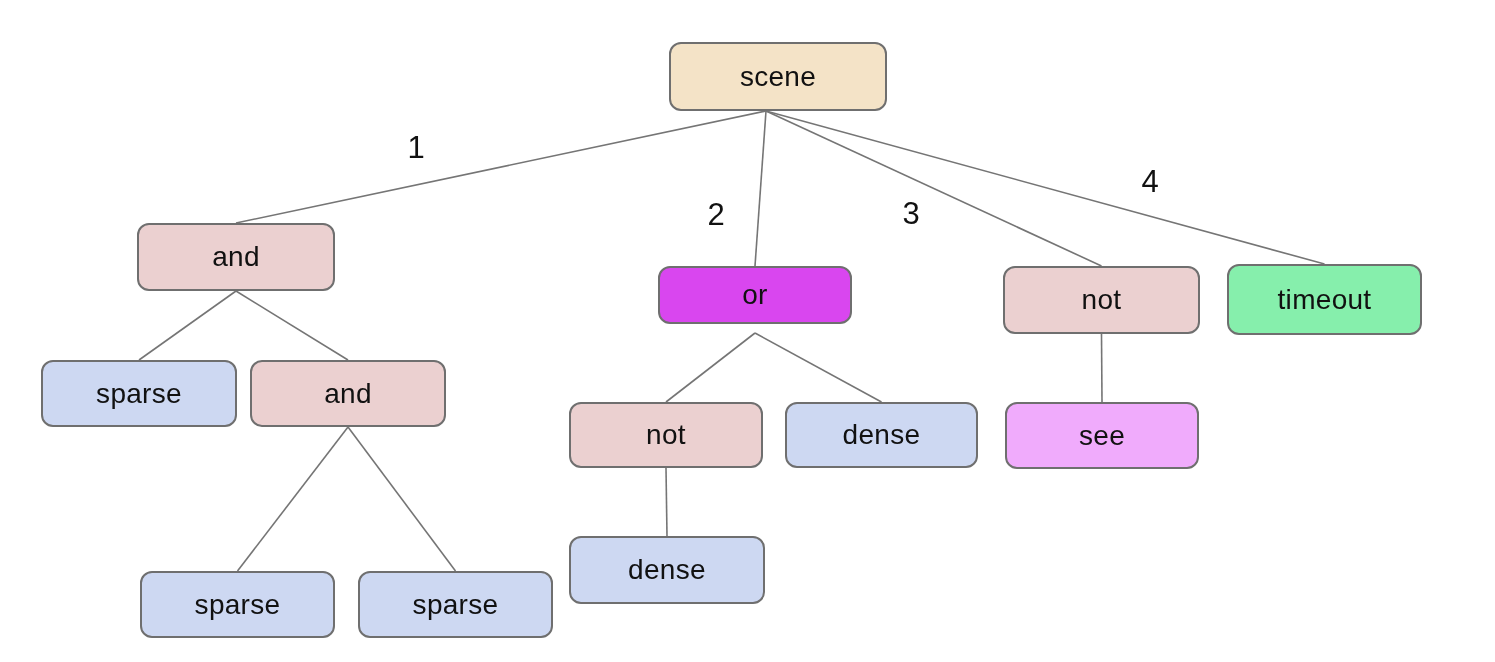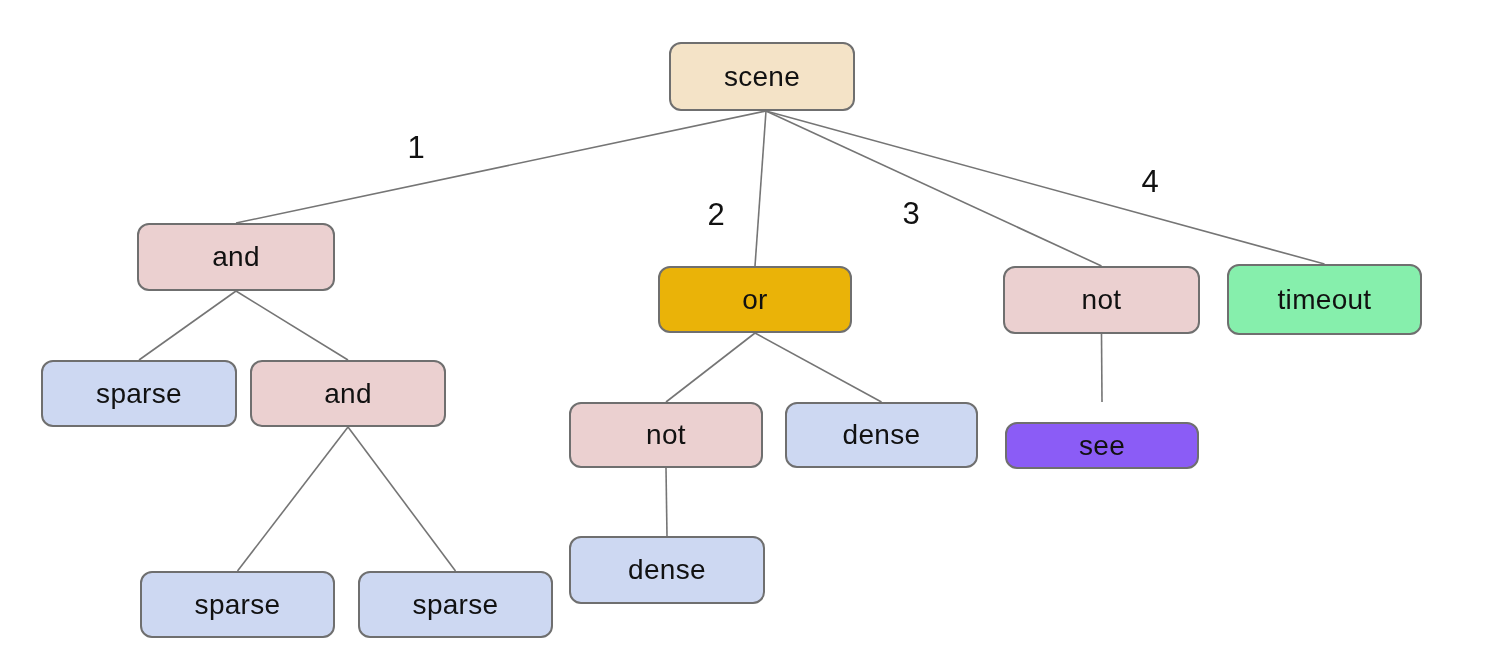--- a/index.html
+++ b/index.html
@@ -54,48 +54,48 @@
       <line x1="236" y1="291" x2="139" y2="360" stroke="#757575" stroke-width="1.6"></line>
       <line x1="236" y1="291" x2="348" y2="360" stroke="#757575" stroke-width="1.6"></line>
       <line x1="348" y1="427" x2="237.5" y2="571" stroke="#757575" stroke-width="1.6"></line>
       <line x1="348" y1="427" x2="455.5" y2="571" stroke="#757575" stroke-width="1.6"></line>
       <line x1="755" y1="333" x2="666" y2="402" stroke="#757575" stroke-width="1.6"></line>
       <line x1="755" y1="333" x2="881.5" y2="402" stroke="#757575" stroke-width="1.6"></line>
       <line x1="666" y1="468" x2="667" y2="536" stroke="#757575" stroke-width="1.6"></line>
       <line x1="1101.5" y1="334" x2="1102" y2="402" stroke="#757575" stroke-width="1.6"></line>
     </svg>
   <div id="node-layer">
-      <div class="tree-node" style="left: 669px; top: 42px; width: 186px; height: 69px; background: rgb(244, 227, 199); border-color: rgb(111, 111, 111); color: rgb(17, 17, 17);">
+      <div class="tree-node" style="left: 669px; top: 42px; width: 218px; height: 69px; background: rgb(244, 227, 199); border-color: rgb(111, 111, 111); color: rgb(17, 17, 17);">
         <span>scene</span>
       </div>
       <div class="tree-node" style="left: 137px; top: 223px; width: 198px; height: 68px; background: rgb(235, 208, 208); border-color: rgb(111, 111, 111); color: rgb(17, 17, 17);">
         <span>and</span>
       </div>
-      <div class="tree-node" style="left: 658px; top: 266px; width: 194px; height: 67px; background: #eab308; border-color: rgb(111, 111, 111); color: rgb(17, 17, 17);">
+      <div class="tree-node" style="left: 658px; top: 266px; width: 194px; height: 58px; background: #d946ef; border-color: rgb(111, 111, 111); color: rgb(17, 17, 17);">
         <span>or</span>
       </div>
       <div class="tree-node" style="left: 1003px; top: 266px; width: 197px; height: 68px; background: rgb(235, 208, 208); border-color: rgb(111, 111, 111); color: rgb(17, 17, 17);">
         <span>not</span>
       </div>
       <div class="tree-node" style="left: 1227px; top: 264px; width: 195px; height: 71px; background: #86efac; border-color: rgb(111, 111, 111); color: rgb(17, 17, 17);">
         <span>timeout</span>
       </div>
       <div class="tree-node" style="left: 41px; top: 360px; width: 196px; height: 67px; background: rgb(205, 216, 242); border-color: rgb(111, 111, 111); color: rgb(17, 17, 17);">
         <span>sparse</span>
       </div>
       <div class="tree-node" style="left: 250px; top: 360px; width: 196px; height: 67px; background: rgb(235, 208, 208); border-color: rgb(111, 111, 111); color: rgb(17, 17, 17);">
         <span>and</span>
       </div>
       <div class="tree-node" style="left: 569px; top: 402px; width: 194px; height: 66px; background: rgb(235, 208, 208); border-color: rgb(111, 111, 111); color: rgb(17, 17, 17);">
         <span>not</span>
       </div>
       <div class="tree-node" style="left: 785px; top: 402px; width: 193px; height: 66px; background: rgb(205, 216, 242); border-color: rgb(111, 111, 111); color: rgb(17, 17, 17);">
         <span>dense</span>
       </div>
-      <div class="tree-node" style="left: 1005px; top: 402px; width: 194px; height: 47px; background: #8b5cf6; border-color: rgb(111, 111, 111); color: rgb(17, 17, 17); margin-top: 20px;">
+      <div class="tree-node" style="left: 1005px; top: 402px; width: 194px; height: 67px; background: #f0abfc; border-color: rgb(111, 111, 111); color: rgb(17, 17, 17);">
         <span>see</span>
       </div>
       <div class="tree-node" style="left: 569px; top: 536px; width: 196px; height: 68px; background: rgb(205, 216, 242); border-color: rgb(111, 111, 111); color: rgb(17, 17, 17);">
         <span>dense</span>
       </div>
       <div class="tree-node" style="left: 140px; top: 571px; width: 195px; height: 67px; background: rgb(205, 216, 242); border-color: rgb(111, 111, 111); color: rgb(17, 17, 17);">
         <span>sparse</span>
       </div>
       <div class="tree-node" style="left: 358px; top: 571px; width: 195px; height: 67px; background: rgb(205, 216, 242); border-color: rgb(111, 111, 111); color: rgb(17, 17, 17);">
         <span>sparse</span>

